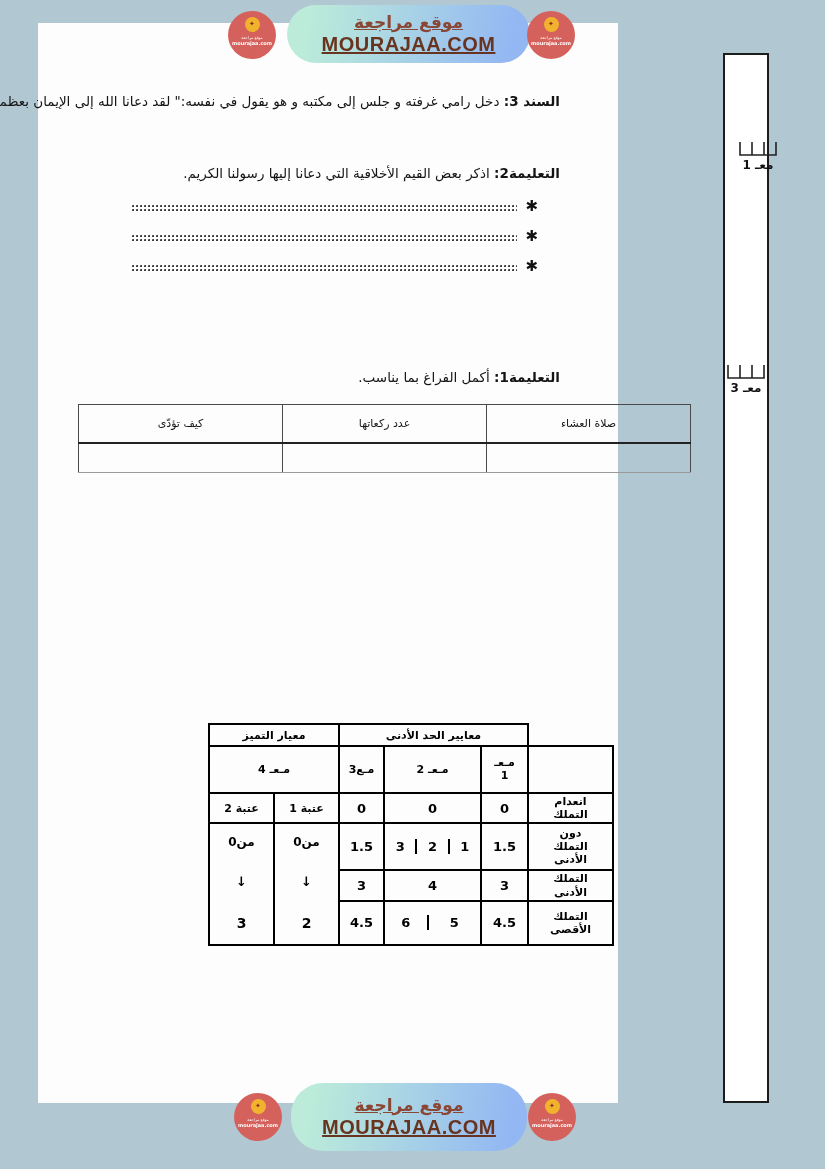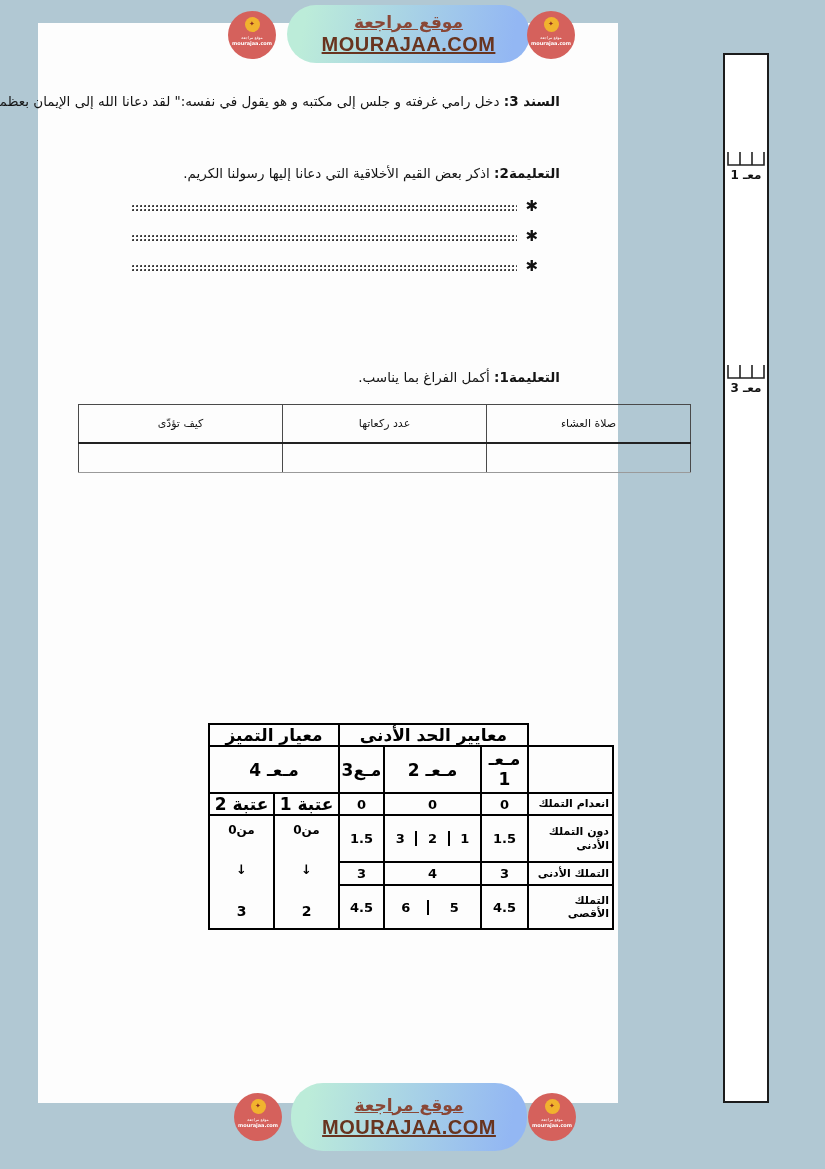--- a/index.html
+++ b/index.html
@@ -21,21 +21,21 @@
 
   
   .sidebox {
     position: absolute; left: 723px; top: 53px;
     width: 46px; height: 1050px;
     border: 2px solid #1c1c1c;
     background: #ffffff;
   }
   .mark { position: absolute; left: 0; width: 100%;
           display: flex; flex-direction: column; align-items: center; }
-  .mark-1 { top: 96px; }
+  .mark-1 { top: 86px; margin-left: 12px; }
   .mark-2 { top: 309px; }
   .mark-label { font-size: 12px; font-weight: bold; direction: rtl; color:#111; margin-top: 1px; }
 
   
   .pill {
     position: absolute; border-radius: 32px;
     background: linear-gradient(100deg, #bcecd9 8%, #93b7f3 92%);
     display: flex; flex-direction: column; align-items: center; justify-content: center;
     gap: 2px;
   }
@@ -87,22 +87,22 @@
   .ptable td { border: 1px solid #4a4a4a; text-align: center;
                font-size: 11px; color: #141414; }
   .ptable .phead td { height: 38px; border-bottom: 2px solid #222; }
   .ptable .pbody td { height: 30px; border-bottom: 1px solid #9a9a9a; }
 
   
   .rtable { position: absolute; left: 170px; top: 700px;
             border-collapse: collapse; direction: rtl; table-layout: fixed; }
   .rtable td { border: 2px solid #000; text-align: center; vertical-align: middle;
                font-weight: bold; color: #000; padding: 0; }
-  .rtable .hd  { font-size: 17px; }
-  .rtable .lab { font-size: 11px; line-height: 1.2; padding: 1px 3px; text-align: right; }
+  .rtable .hd  { font-size: 11px; }
+  .rtable .lab { font-size: 11px; line-height: 1.2; padding: 1px 12px; }
   .rtable .val { font-size: 13px; }
   .rtable .wrap { white-space: pre-line; line-height: 1.15; }
   .rtable .nocell { border: none; background: transparent; }
   .rA { height: 22px; } .rB { height: 47px; } .rC { height: 21px; }
   .rD { height: 47px; } .rE { height: 23px; } .rF { height: 44px; }
   .split { display: flex; direction: rtl; height: 100%; align-items: stretch; }
   .split > div { display: flex; align-items: center; justify-content: center;
                  flex: 1; font-size: 13px; font-weight: bold; }
   .split > div + div { border-right: 2px solid #000; }
   .range { display: flex; flex-direction: column; align-items: center;

